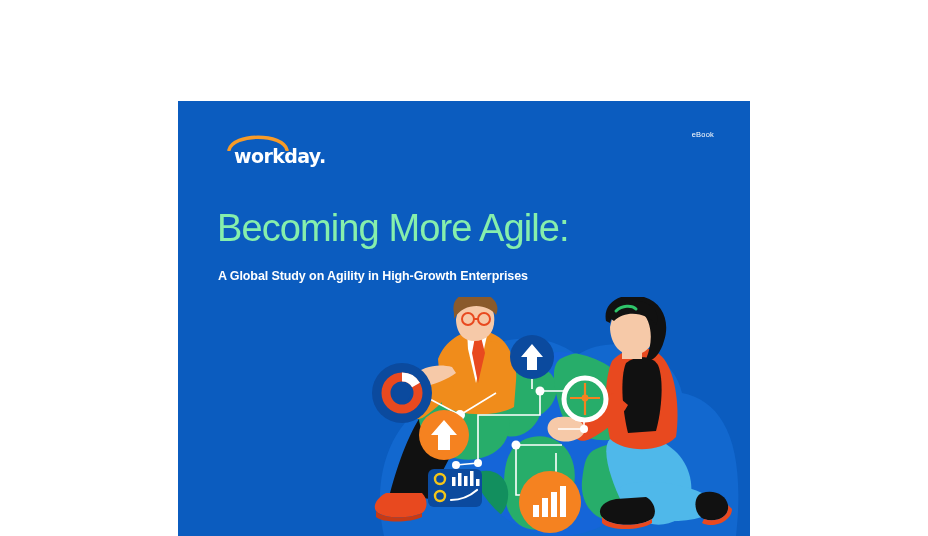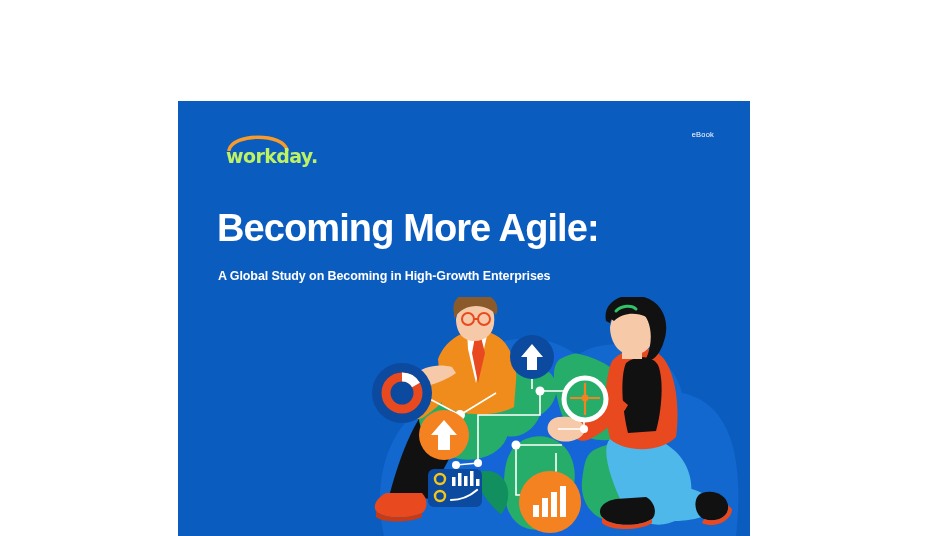--- a/index.html
+++ b/index.html
@@ -38,48 +38,48 @@
   }
   #logo-arc {
     position: absolute;
     left: 9px;
     top: 0px;
     width: 62px;
     height: 22px;
   }
   #logo-word {
     position: absolute;
-    left: 8px;
+    left: 16px;
     top: 16px;
     width: 86px;
     font-size: 19px;
     font-weight: 700;
     letter-spacing: -0.6px;
-    color: #bef264;
+    color: #ffffff;
     line-height: 22px;
     font-family: "DejaVu Sans", sans-serif;
   }
   
   #ebook-tag {
     position: absolute;
     right: 36px;
     top: 29px;
     font-size: 7.5px;
     font-weight: 400;
     color: #ffffff;
     letter-spacing: 0.2px;
   }
   
   #headline {
     position: absolute;
     left: 39px;
     top: 105px;
     font-size: 38px;
-    font-weight: 700;
-    color: #ffffff;
+    font-weight: 400;
+    color: #86efac;
     letter-spacing: -0.9px;
     line-height: 44px;
     white-space: nowrap;
   }
   #subhead {
     position: absolute;
     left: 40px;
     top: 168px;
     font-size: 12.5px;
     font-weight: 600;
@@ -107,21 +107,21 @@
     <div id="logo-block">
       <svg id="logo-arc" viewBox="0 0 62 22">
         <path d="M2 21 C 6 4, 56 4, 60 21" fill="none" stroke="#f89b28" stroke-width="3.4" stroke-linecap="round"></path>
       </svg>
       <div id="logo-word">workday.</div>
     </div>
 
     <div id="ebook-tag">eBook</div>
 
     <div id="headline">Becoming More Agile:</div>
-    <div id="subhead">A Global Study on Becoming in High-Growth Enterprises</div>
+    <div id="subhead">A Global Study on Agility in High-Growth Enterprises</div>
 
     <div id="illustration">
       <svg viewBox="0 0 386 239" width="386" height="239">
         <defs>
           <clipPath id="clipFrame">
               <rect x="0" y="0" width="386" height="239"></rect>
             </clipPath>
           <clipPath id="clipGlobe">
               <circle cx="196" cy="147" r="92"></circle>
             </clipPath>

